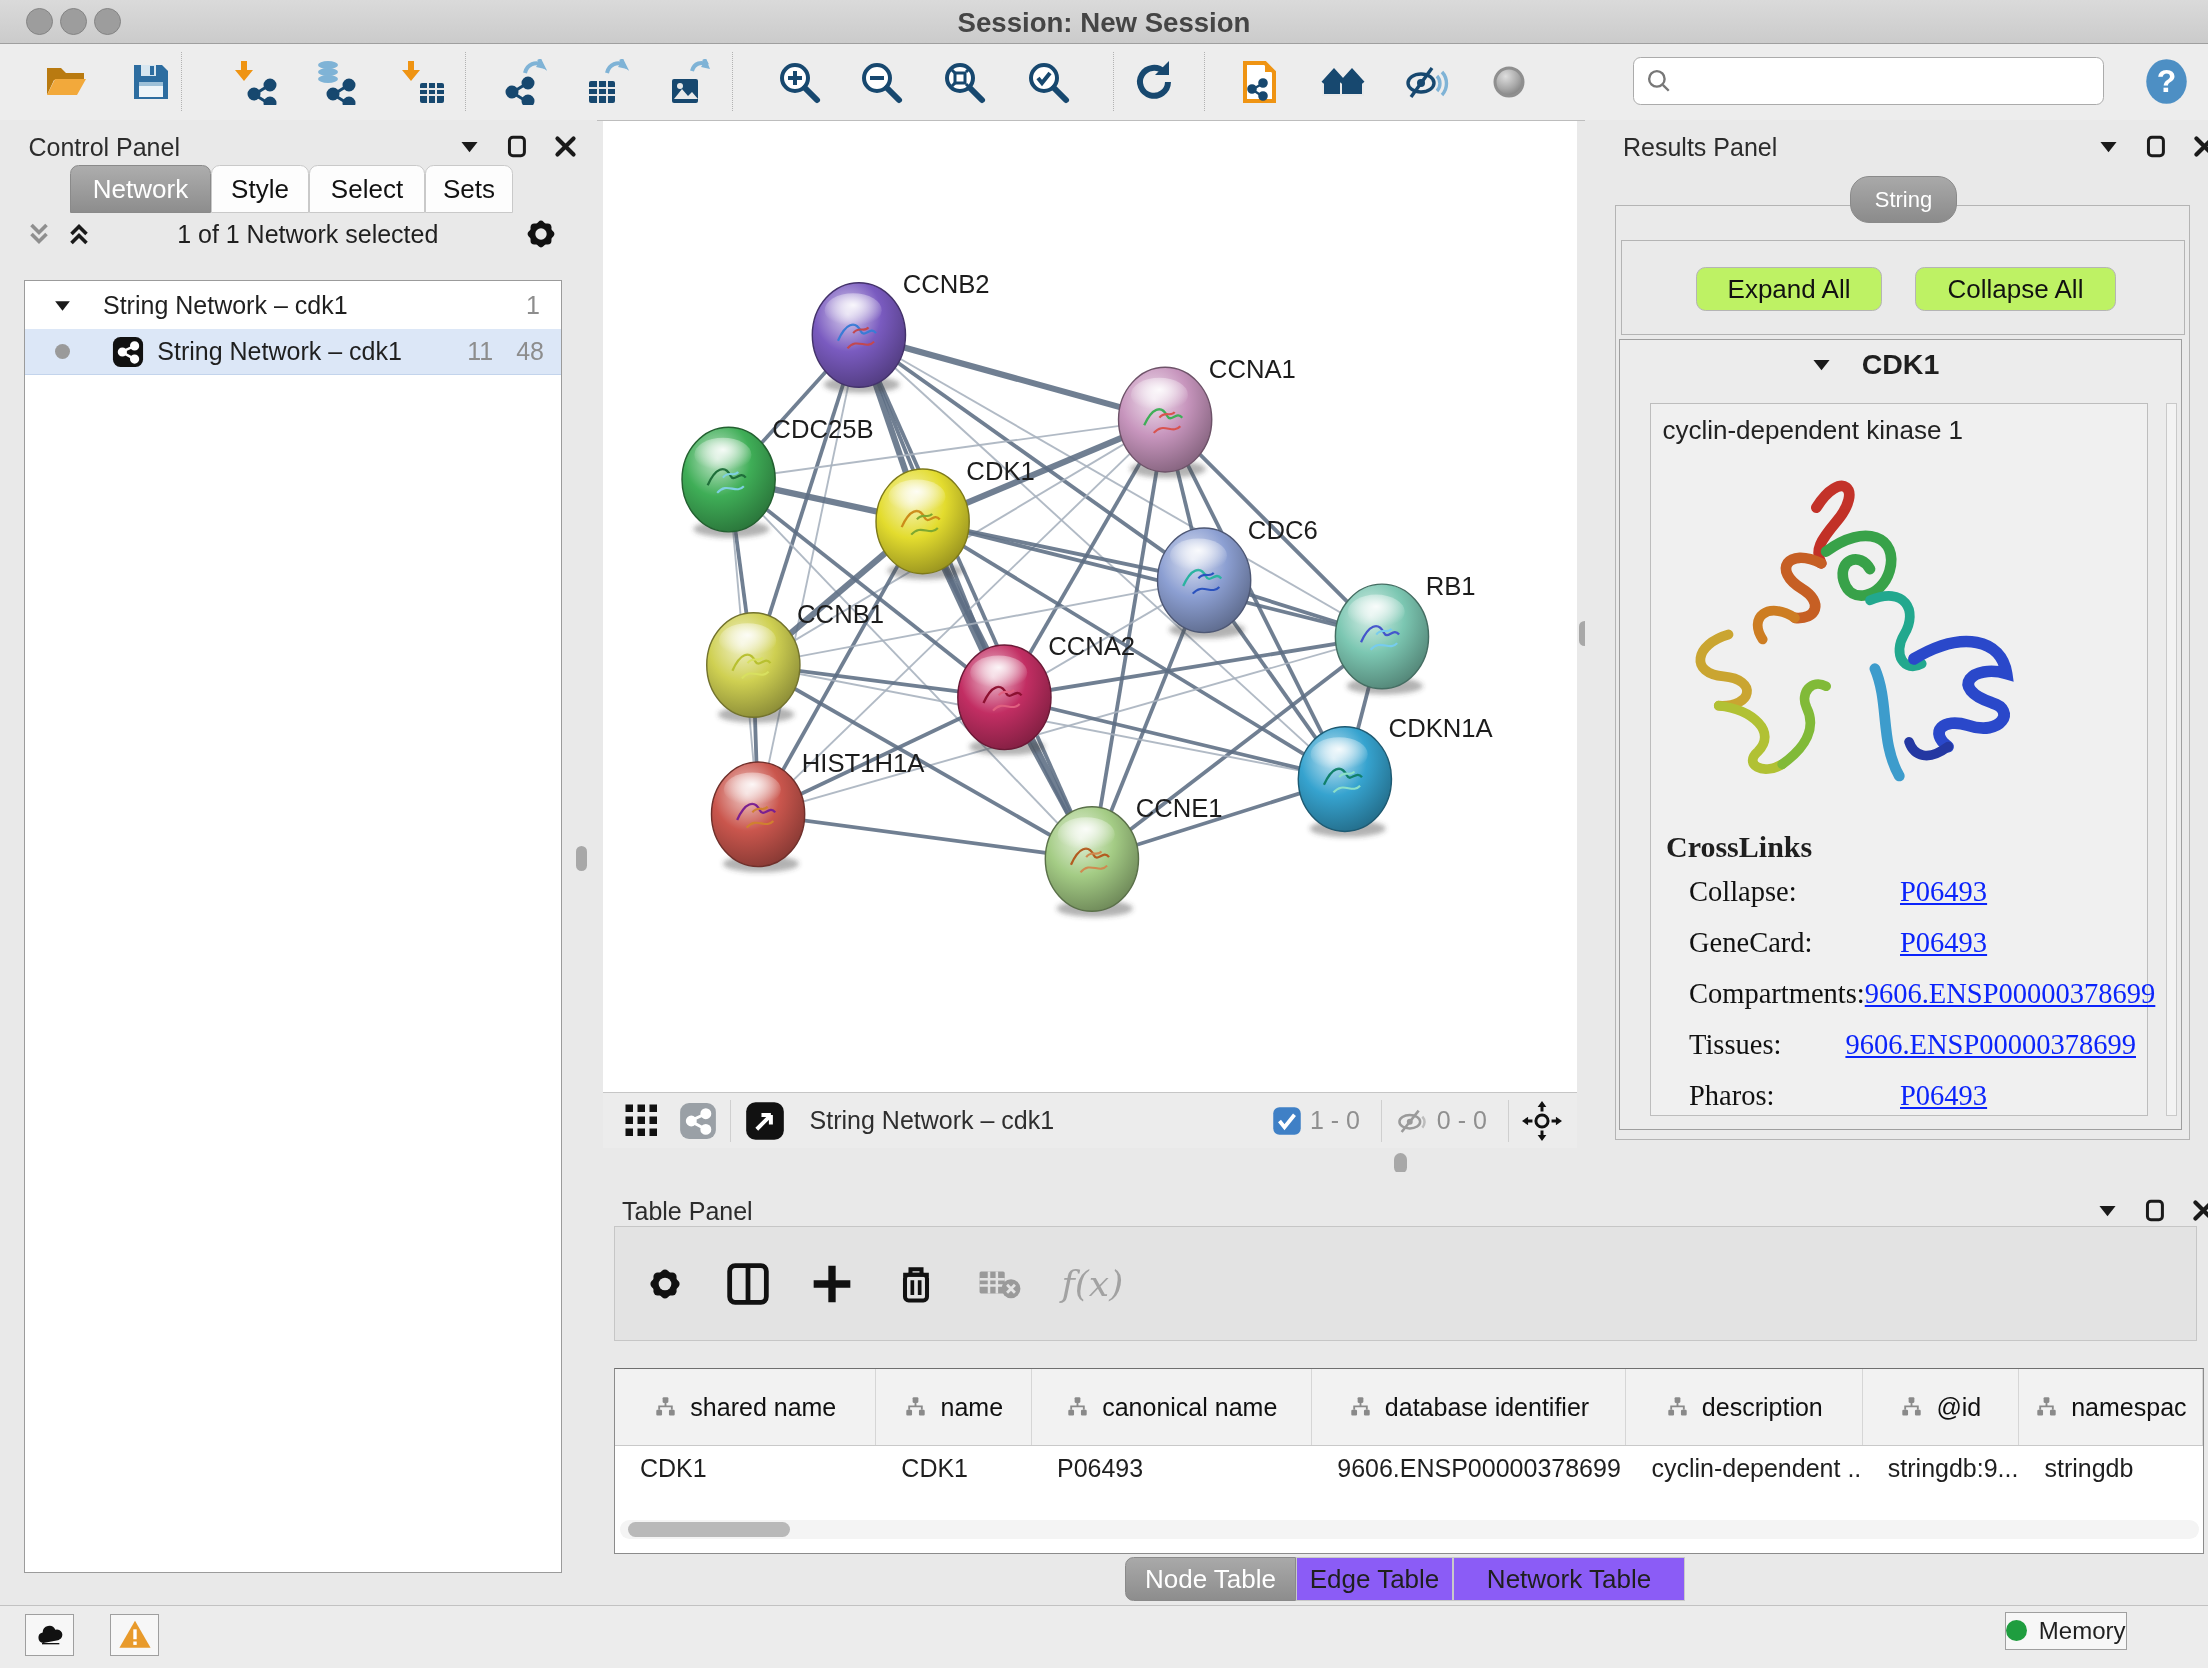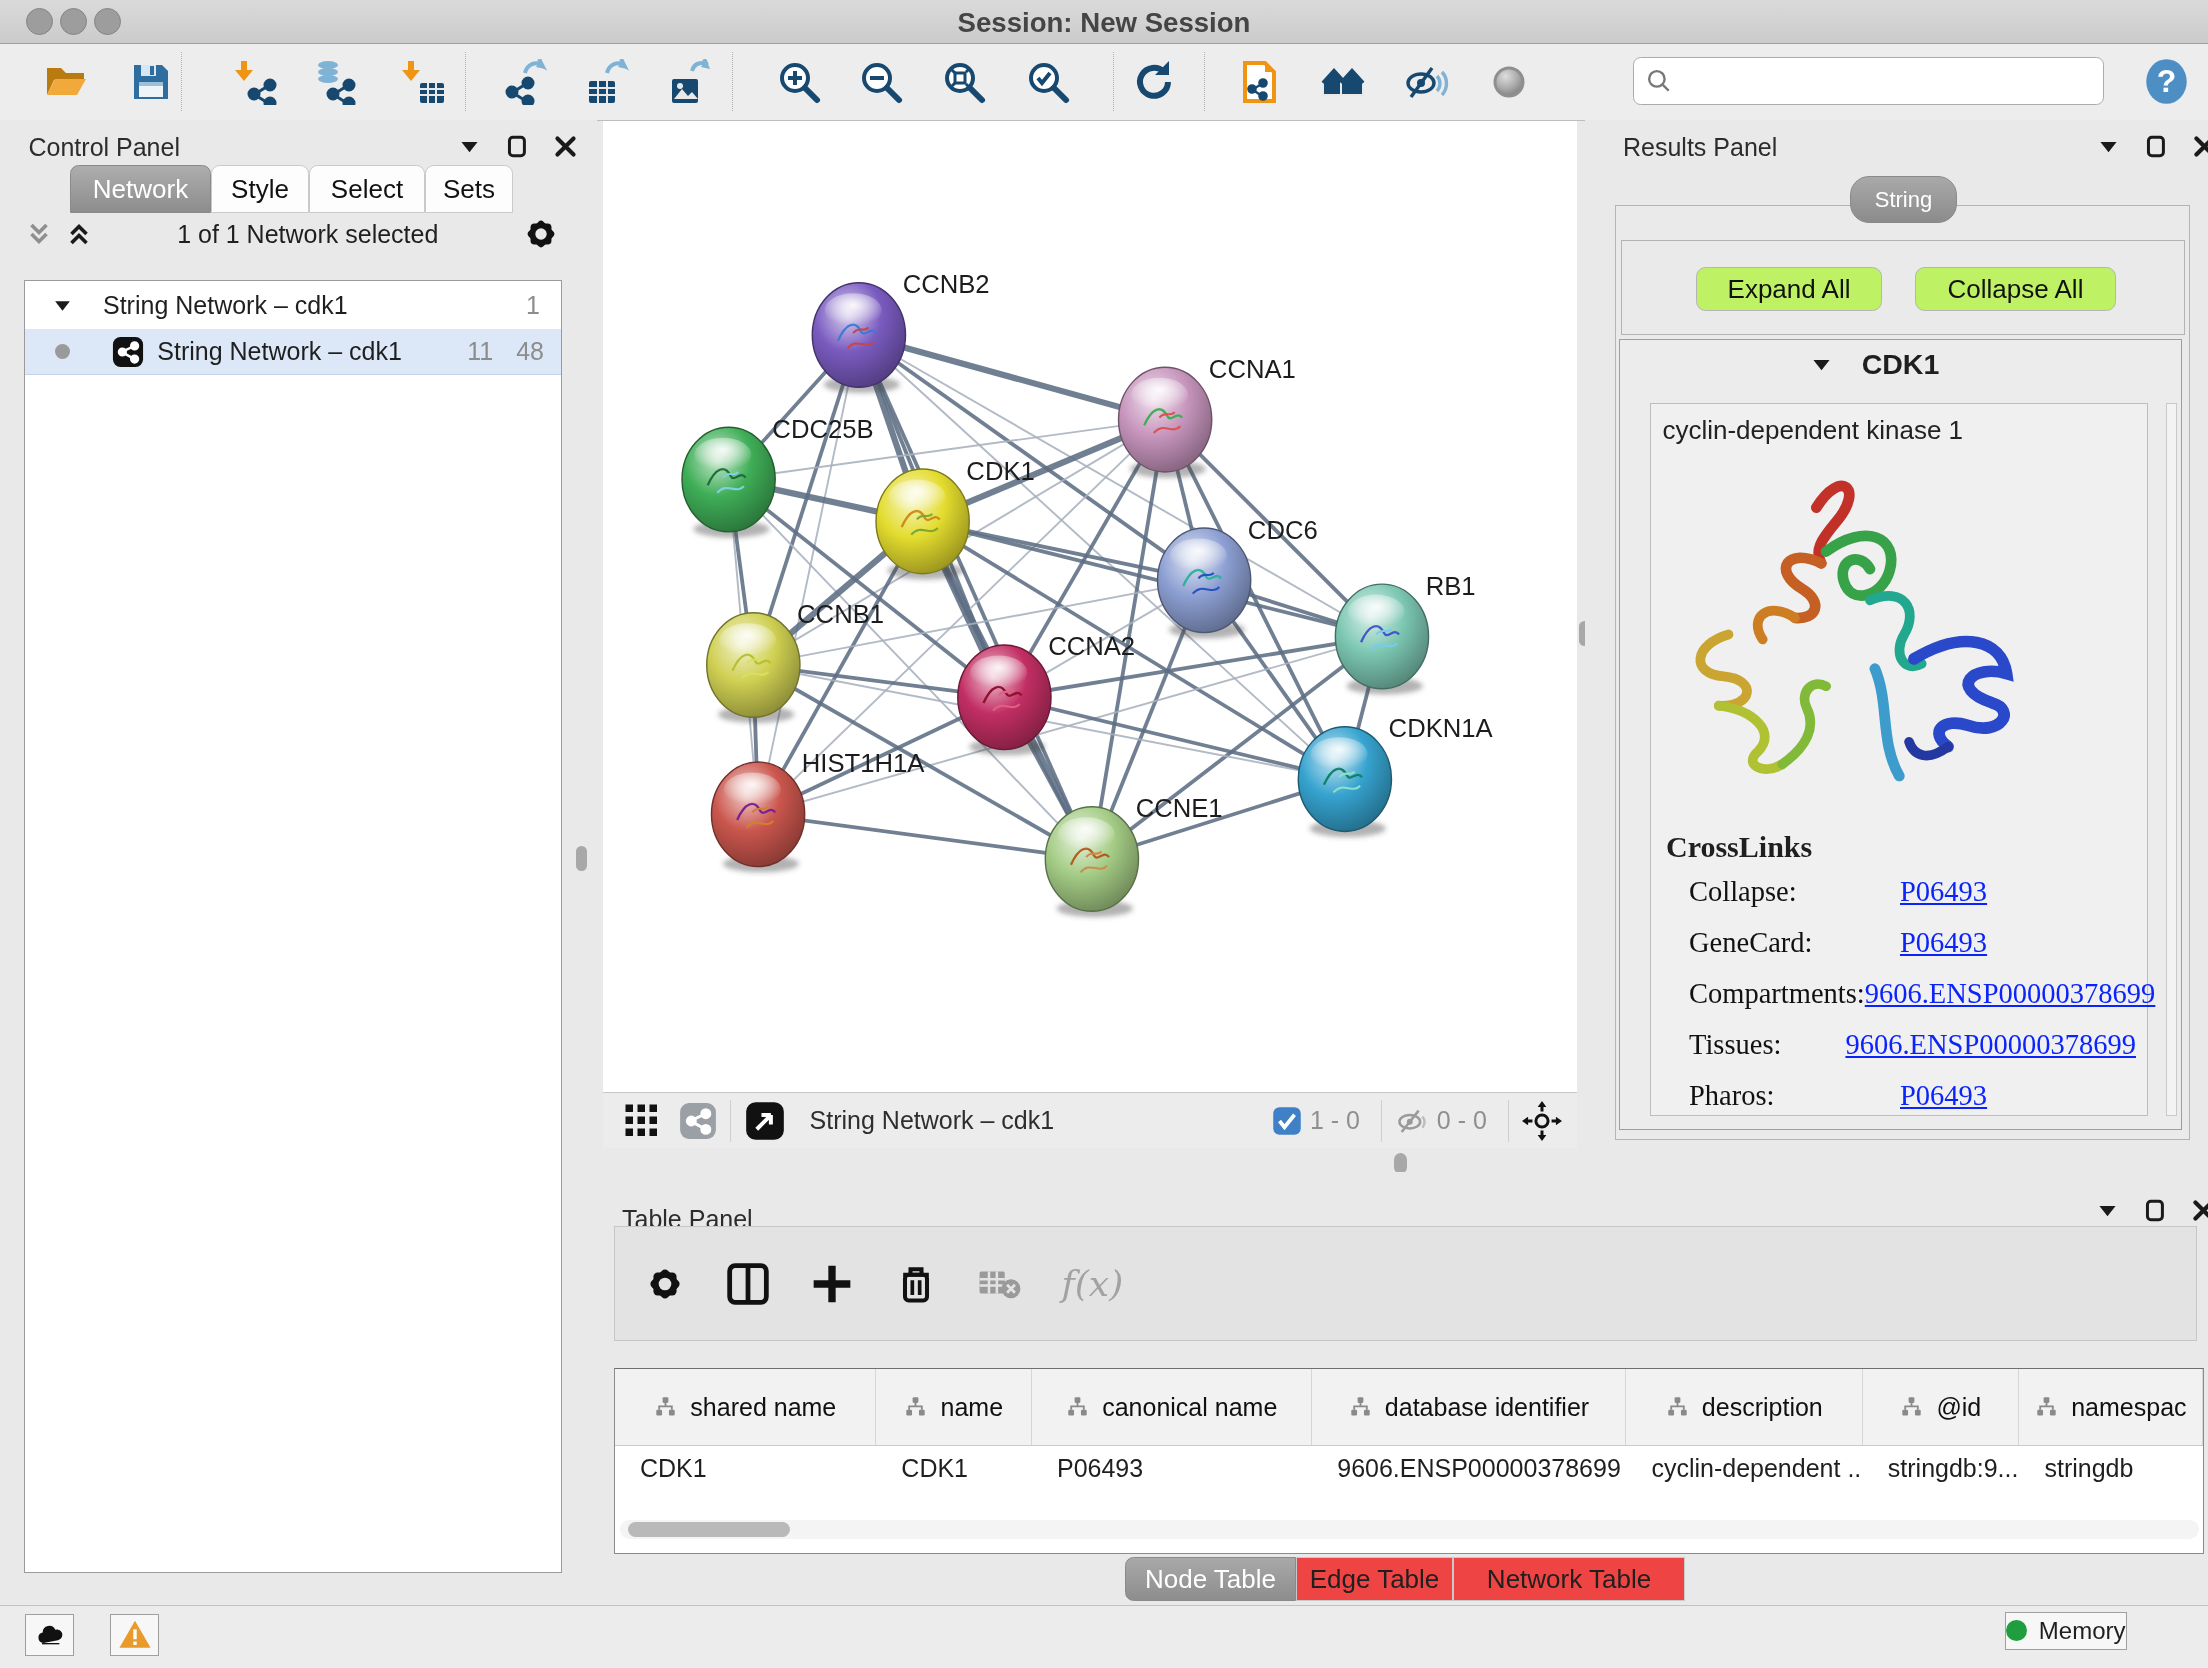--- a/index.html
+++ b/index.html
@@ -55,21 +55,21 @@
   .tablebox{left:614px;top:1368px;width:1590px;height:186px;background:#fff;border:1px solid #8b8b8b;
             border-top:1.9px solid #6f6f6f;box-sizing:border-box;overflow:hidden;}
   .thead{display:flex;background:#f2f2f2;border-bottom:1px solid #c9c9c9;height:76px;}
   .th{display:flex;align-items:center;justify-content:center;gap:13.3px;border-right:1px solid #d6d6d6;
       box-sizing:border-box;font-size:25px;color:#101010;overflow:hidden;white-space:nowrap;}
   .tdrow{display:flex;height:44px;align-items:center;}
   .td{box-sizing:border-box;padding-left:25px;font-size:25px;overflow:hidden;white-space:nowrap;}
   .hscroll{left:620px;top:1520px;width:1579px;height:19px;background:#f4f4f4;border-radius:9.5px;}
   .hthumb{left:7.6px;top:1.9px;width:162px;height:15px;background:#b9b9b9;border-radius:7.6px;}
   .btab{height:44px;box-sizing:border-box;display:flex;align-items:center;justify-content:center;
-        font-size:26px;border:1px solid #c9c9c9;background:#ef4444;}
+        font-size:26px;border:1px solid #c9c9c9;background:#8b5cf6;}
   .btab.active{background:linear-gradient(#a9a9a9,#8d8d8d);color:#fff;border-color:#8a8a8a;
                border-radius:8.6px 0 0 8.6px;}
   
   .statusbar{left:0;top:1605px;width:2208px;height:63px;background:#ececec;border-top:1px solid #c2c2c2;}
   .sbtn{top:7.6px;height:42px;background:#f7f7f7;border:1px solid #9f9f9f;display:flex;align-items:center;
         justify-content:center;gap:11.4px;box-sizing:border-box;}
   svg{display:block;}
 </style>
 </head>
 <body>
@@ -646,21 +646,21 @@
             <span class="xlabel" style="width: 211px;">Pharos:</span>
             <a class="xlink" href="#">P06493</a>
           </div>
         </div>
     </div>
     <div class="abs" style="right:3.8px;top:63px;width:11.4px;height:713px;background:#f3f3f3;border:1px solid #c9c9c9;box-sizing:border-box;"></div>
   </div>
 </div>
 
 <div class="abs" style="left:597px;top:1172px;width:1611px;height:434px;background:#e9e9e9;">
-  <div class="abs ptitle" style="left:25px;top:25px;margin-top:8px;">Table Panel</div>
+  <div class="abs ptitle" style="left:25px;top:25px;">Table Panel</div>
   <div class="abs pctl" style="left:1499px;top:27px;">
     <svg width="23" height="23" viewBox="0 0 20 20">
         <path d="M3 6h14l-7 9z" fill="#1a1a1a"></path>
       </svg>
     <svg width="23" height="23" viewBox="0 0 20 20">
         <rect x="3" y="2" width="13" height="16" rx="3" fill="none" stroke="#1a1a1a" stroke-width="2.6"></rect>
       </svg>
     <svg width="23" height="23" viewBox="0 0 20 20">
         <path d="M3 3l14 14M17 3L3 17" stroke="#1a1a1a" stroke-width="3.6" stroke-linecap="round"></path>
       </svg>

